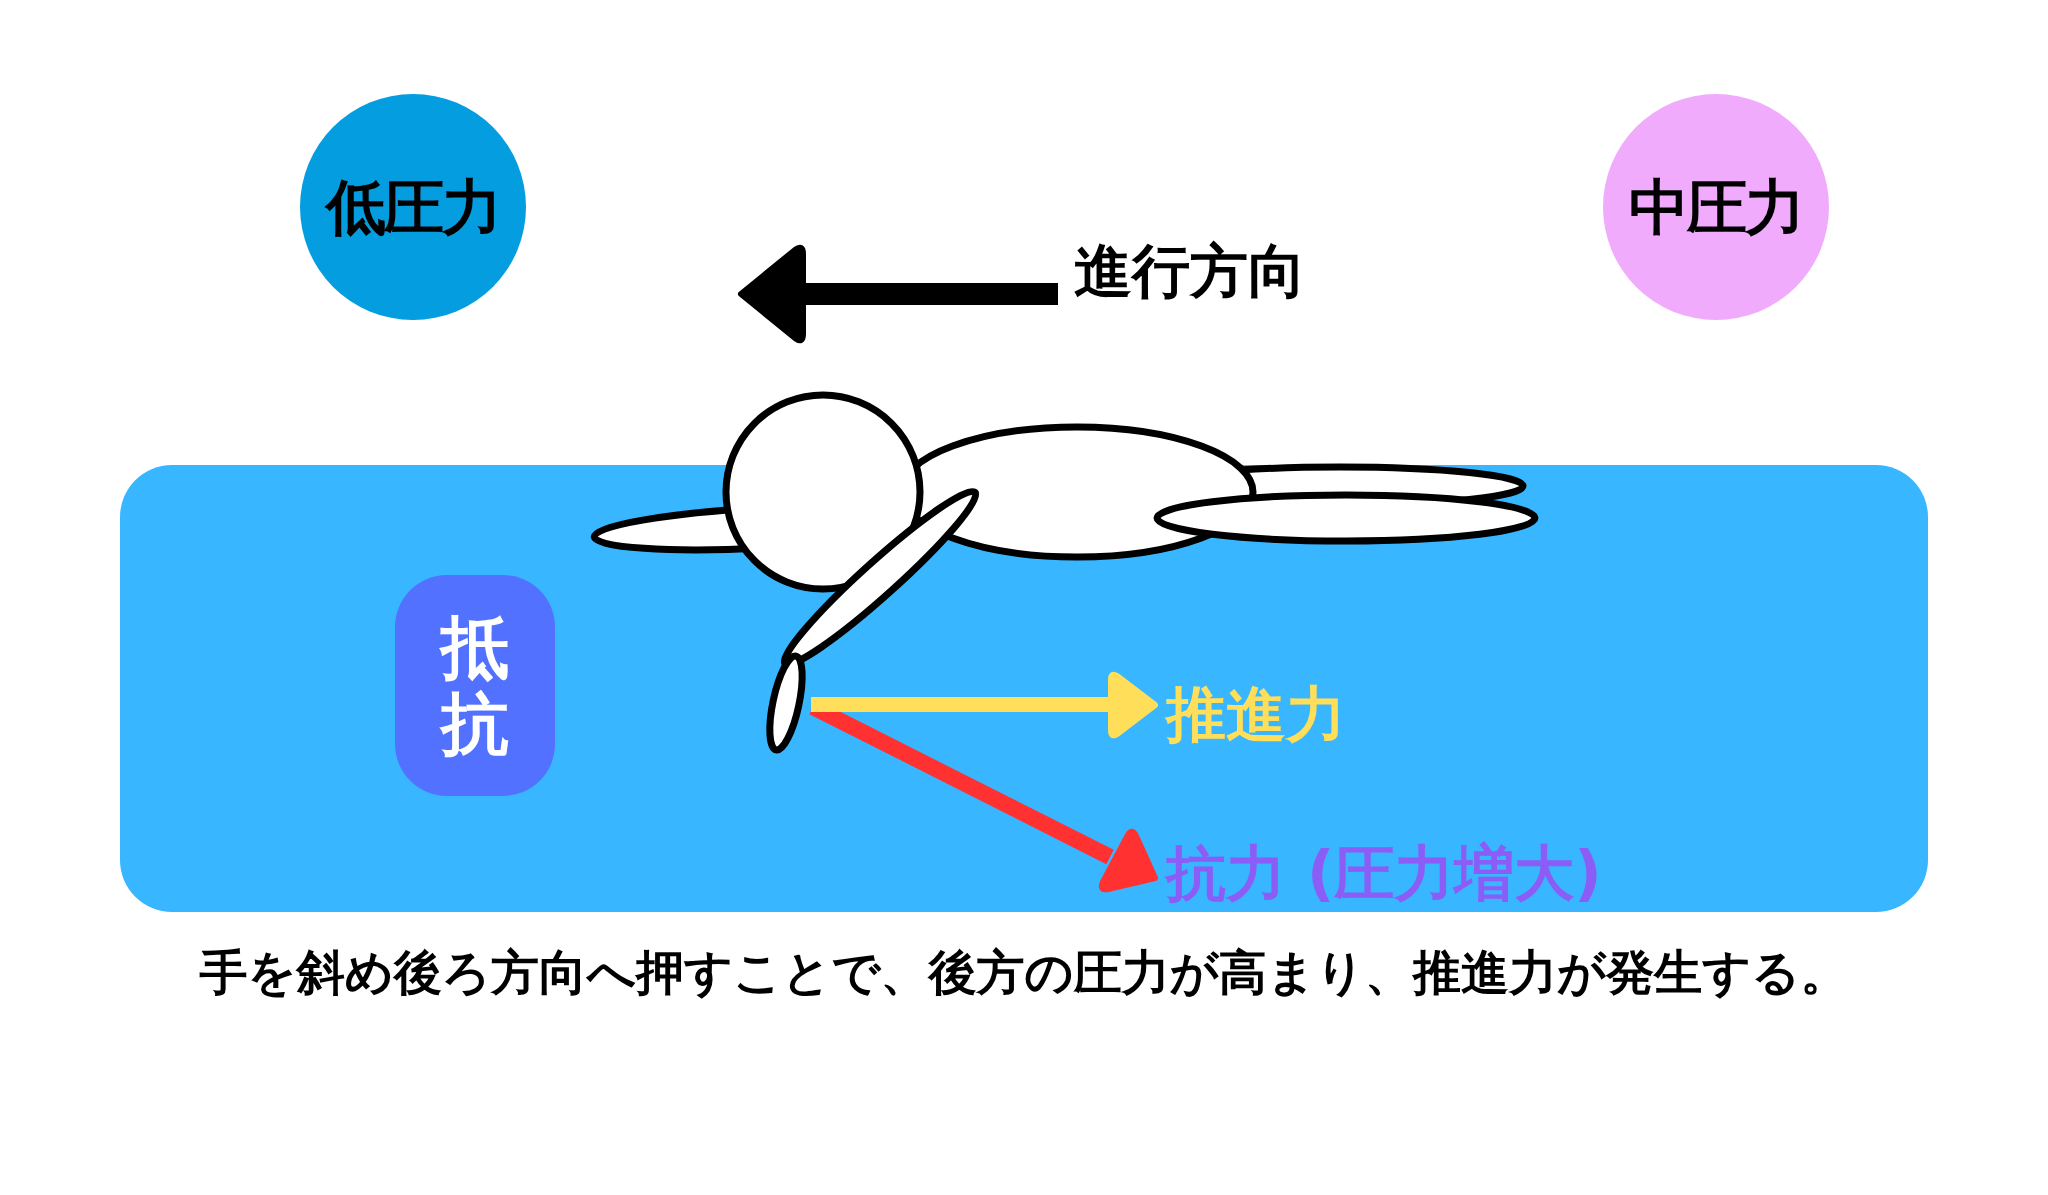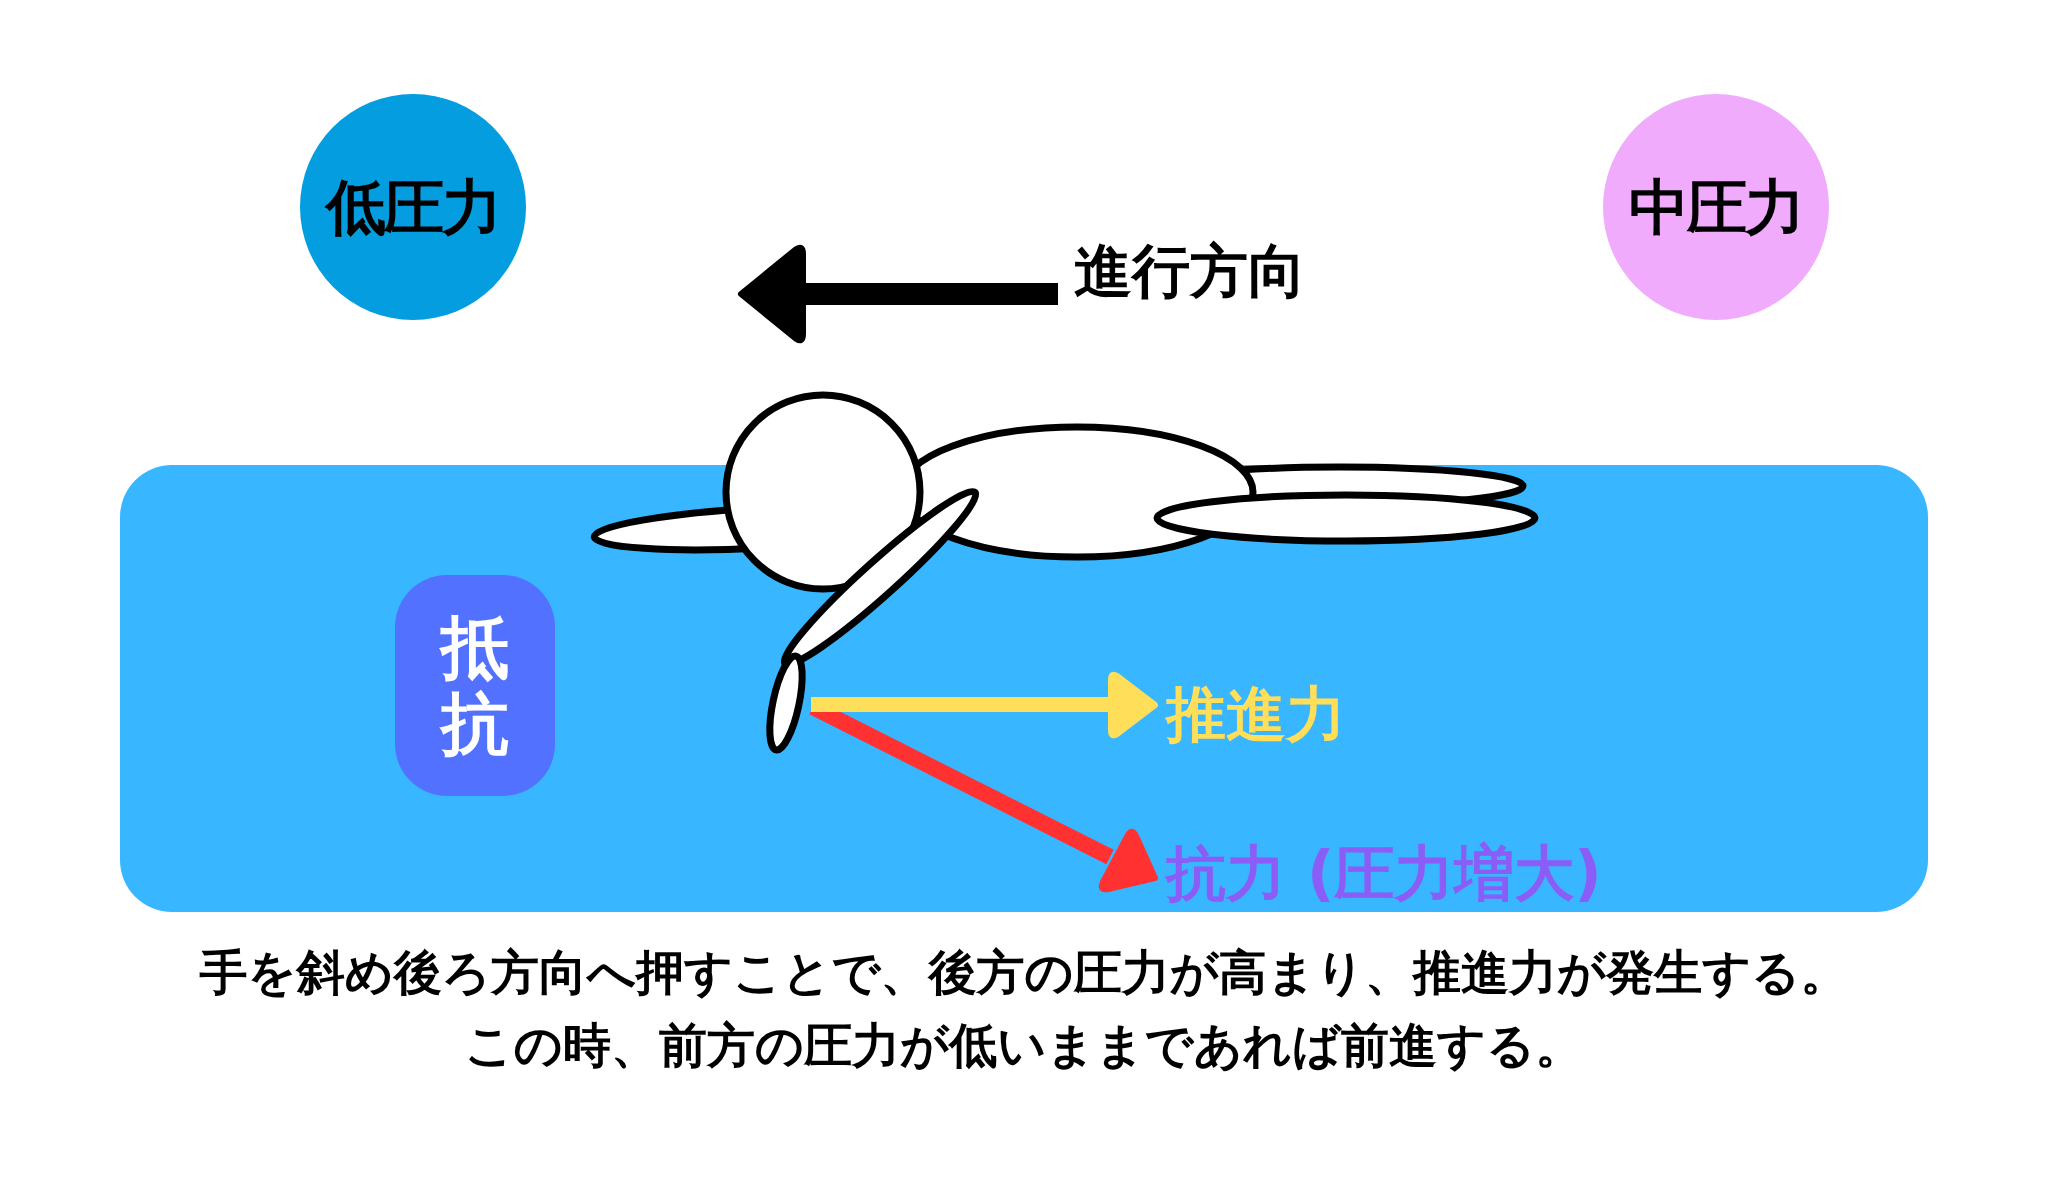--- a/index.html
+++ b/index.html
@@ -145,16 +145,15 @@
   <div class="resistance-badge" style="background:#5271FF;">
     <span class="resistance-char">抵</span>
     <span class="resistance-char">抗</span>
   </div>
 
   <div class="force-label" style="left:1166px; top:684px; color:#FFDE59;">推進力</div>
   <div class="force-label" style="left:1166px; top:843px; color:#8b5cf6;">抗力 (圧力増大)</div>
 
   <div class="caption">
     <span class="caption-line">手を斜め後ろ方向へ押すことで、後方の圧力が高まり、推進力が発生する。</span>
-    <span class="caption-line">この時、前方の圧力が低いままであれば前進する。</span>
   </div>
 
 </div>
 
 </body></html>

